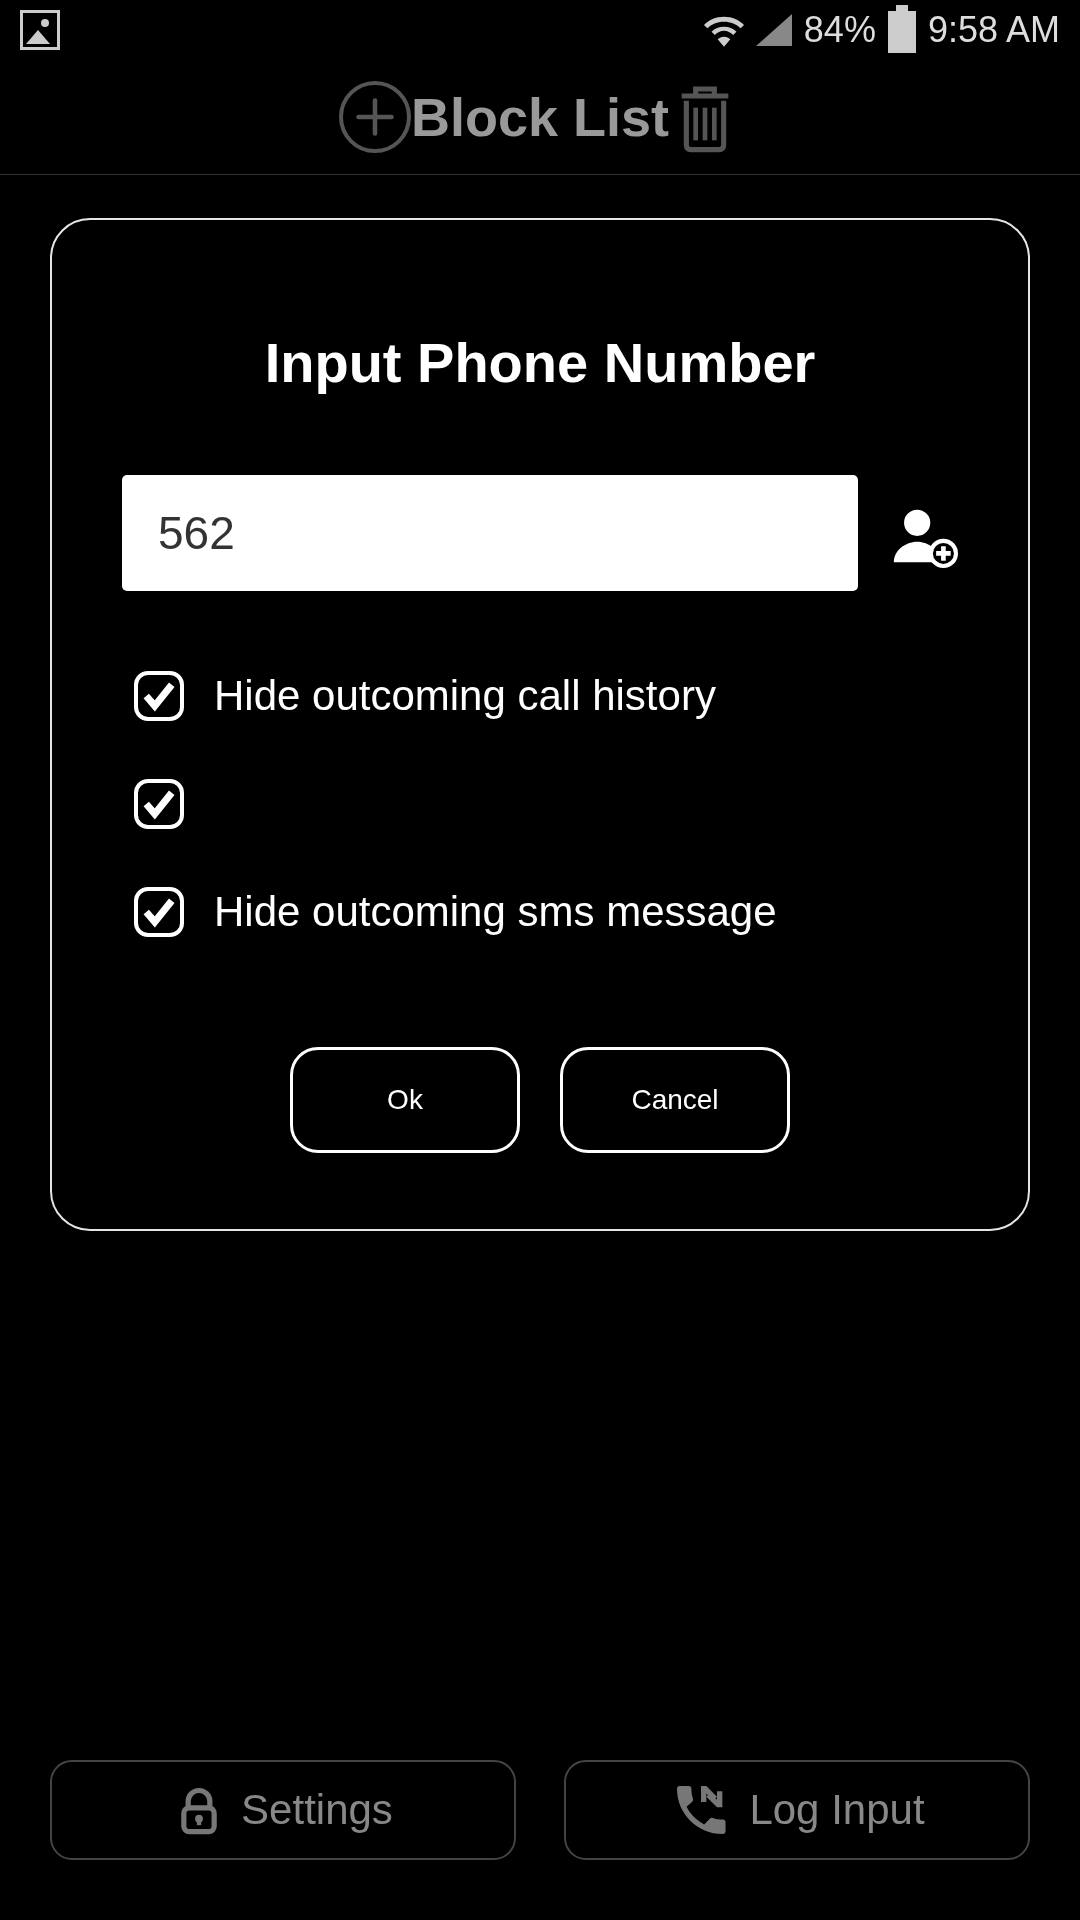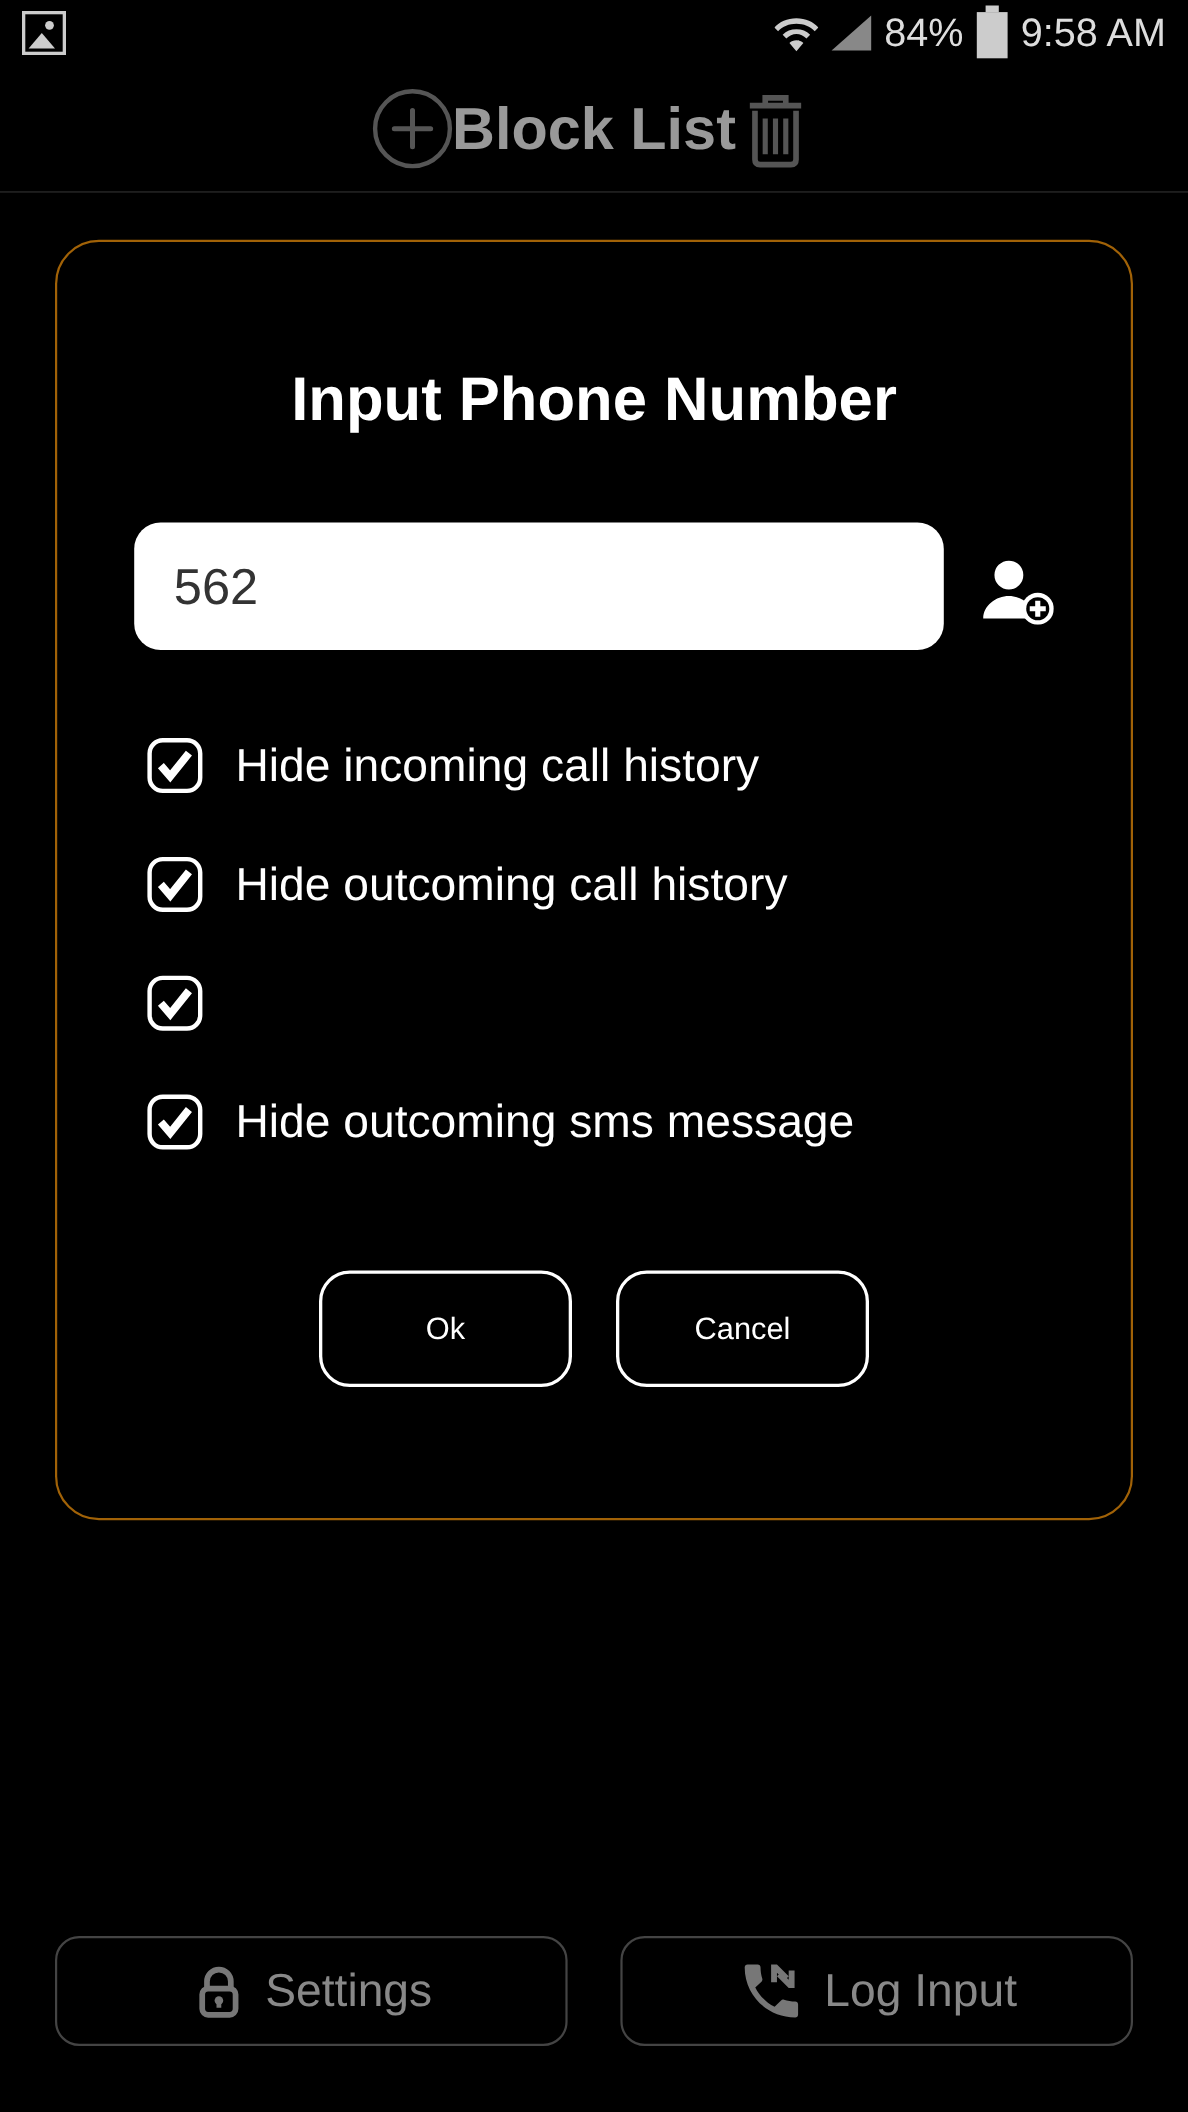--- a/index.html
+++ b/index.html
@@ -129,22 +129,22 @@
     }
     .trash-icon-wrap svg {
       width: 56px;
       height: 72px;
     }
     .dialog {
       position: absolute;
       top: 218px;
       left: 50px;
       right: 50px;
-      height: 1164px;
-      border: 2px solid #a16207;
+      height: 1013px;
+      border: 2px solid #e5e5e5;
       border-radius: 40px;
       background: #000;
       padding: 110px 70px 60px 70px;
     }
     .dialog-title {
       font-size: 56px;
       font-weight: bold;
       color: #fff;
       text-align: center;
       margin-bottom: 80px;
@@ -153,21 +153,21 @@
       display: flex;
       align-items: center;
       gap: 30px;
       margin-bottom: 80px;
     }
     .phone-input {
       flex: 1;
       height: 116px;
       background: #fff;
       border: none;
-      border-radius: 24px;
+      border-radius: 5px;
       font-size: 46px;
       color: #333;
       padding: 0 36px;
       outline: none;
     }
     .add-contact-icon {
       width: 70px;
       height: 70px;
       position: relative;
       cursor: pointer;
@@ -308,28 +308,20 @@
       </svg>
     </div>
   </div>
   <div class="options">
     <div class="option-row">
       <div class="checkbox">
         <svg viewBox="0 0 24 24">
             <path fill="none" stroke="#fff" stroke-width="5" d="M3 12l6 7L21 4"></path>
           </svg>
       </div>
-      <span class="option-label">Hide incoming call history</span>
-    </div>
-    <div class="option-row">
-      <div class="checkbox">
-        <svg viewBox="0 0 24 24">
-            <path fill="none" stroke="#fff" stroke-width="5" d="M3 12l6 7L21 4"></path>
-          </svg>
-      </div>
       <span class="option-label">Hide outcoming call history</span>
     </div>
     <div class="option-row">
       <div class="checkbox">
         <svg viewBox="0 0 24 24">
             <path fill="none" stroke="#fff" stroke-width="5" d="M3 12l6 7L21 4"></path>
           </svg>
       </div>
     </div>
     <div class="option-row">

